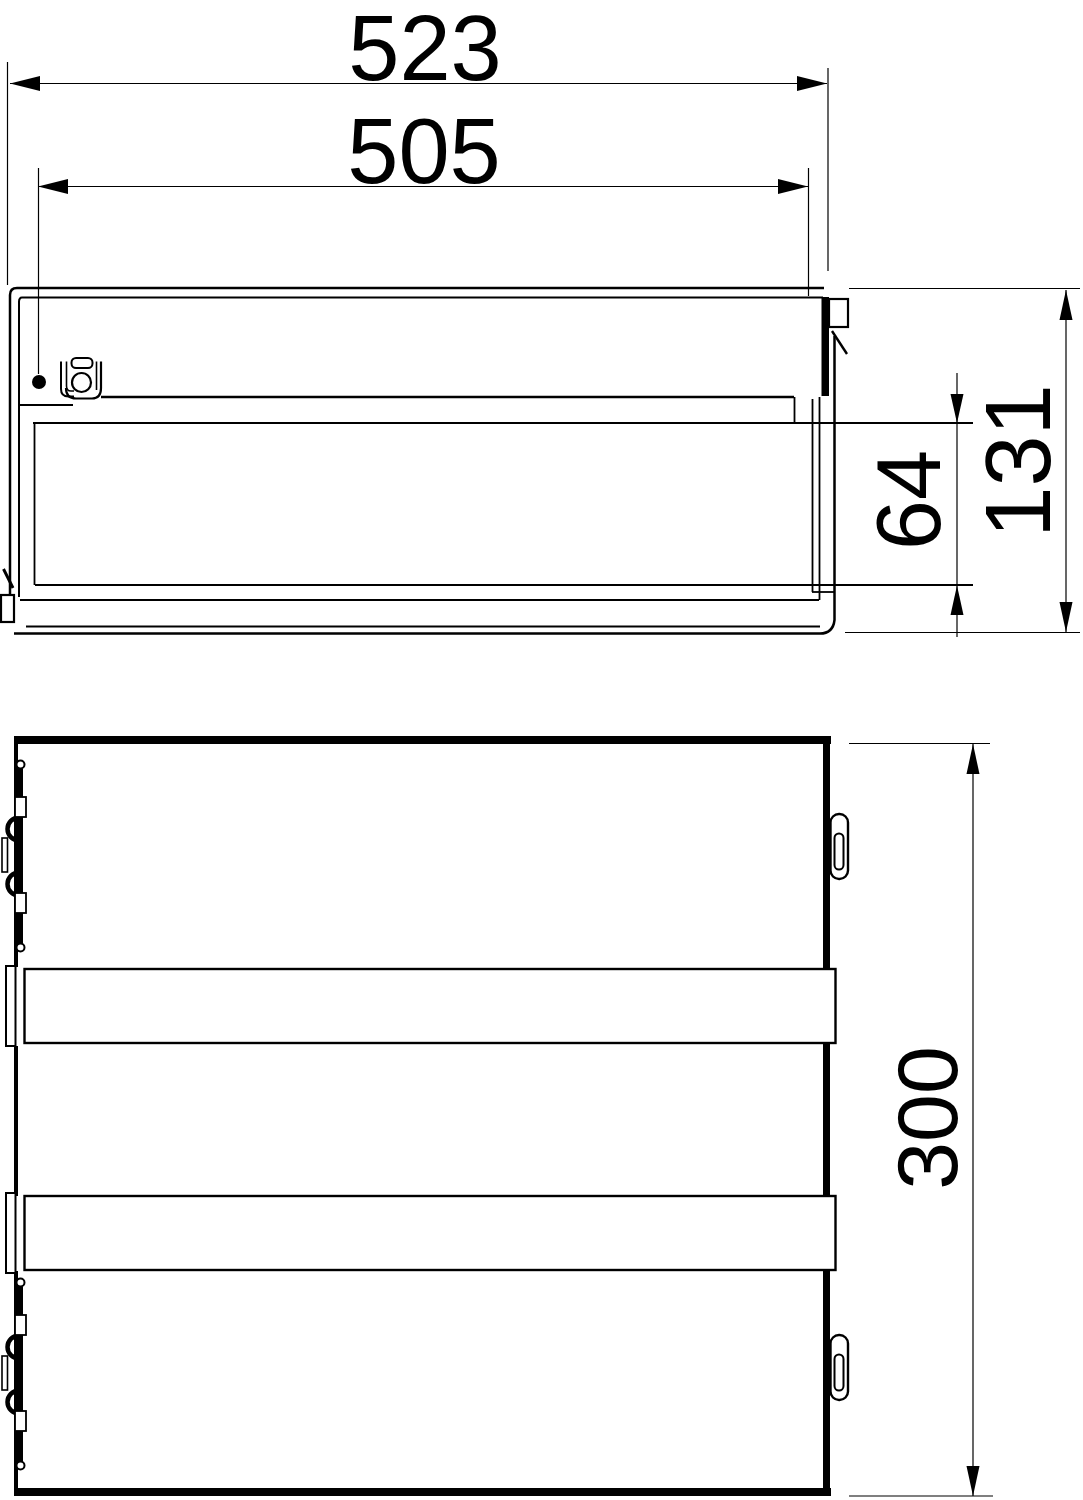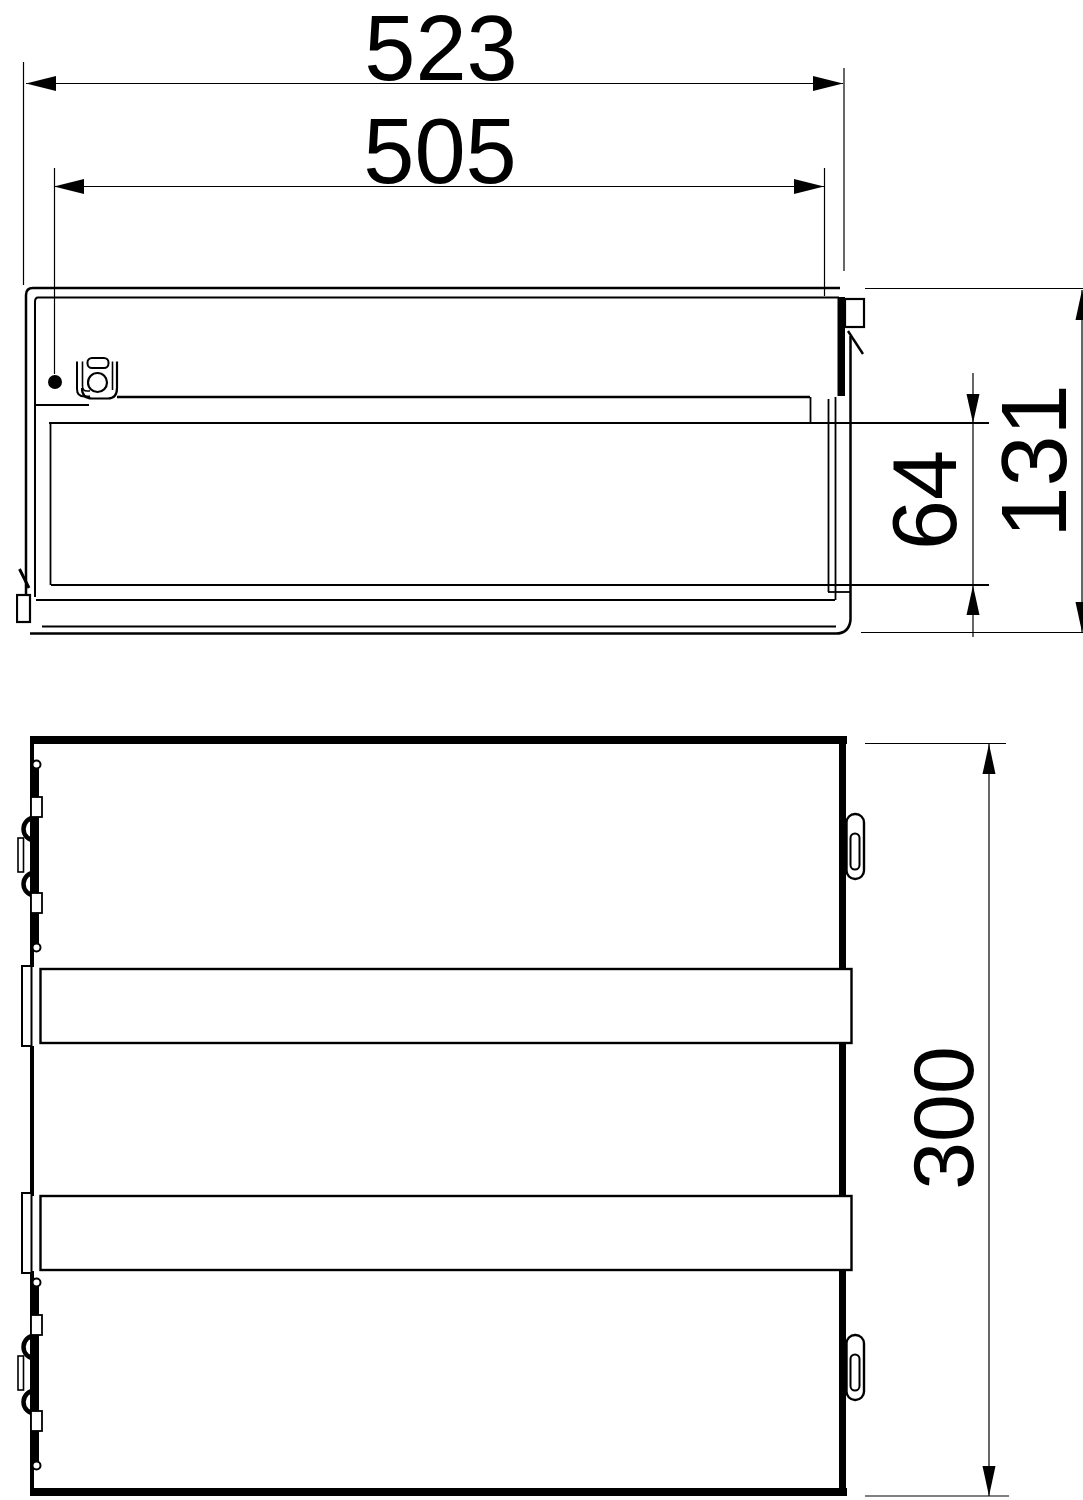--- a/index.html
+++ b/index.html
@@ -8,21 +8,20 @@
     background: #ffffff;
     width: 1083px;
     height: 1500px;
     overflow: hidden;
   }
   .canvas-wrap {
     position: relative;
     width: 936px;
     height: 1500px;
     background: #ffffff;
-    margin-left: 16px;
   }
   svg {
     display: block;
   }
   .dim-text {
     font-family: "Liberation Sans", sans-serif;
     fill: #000000;
     stroke: none;
   }
   .outline  { stroke: #000000; fill: none; }

